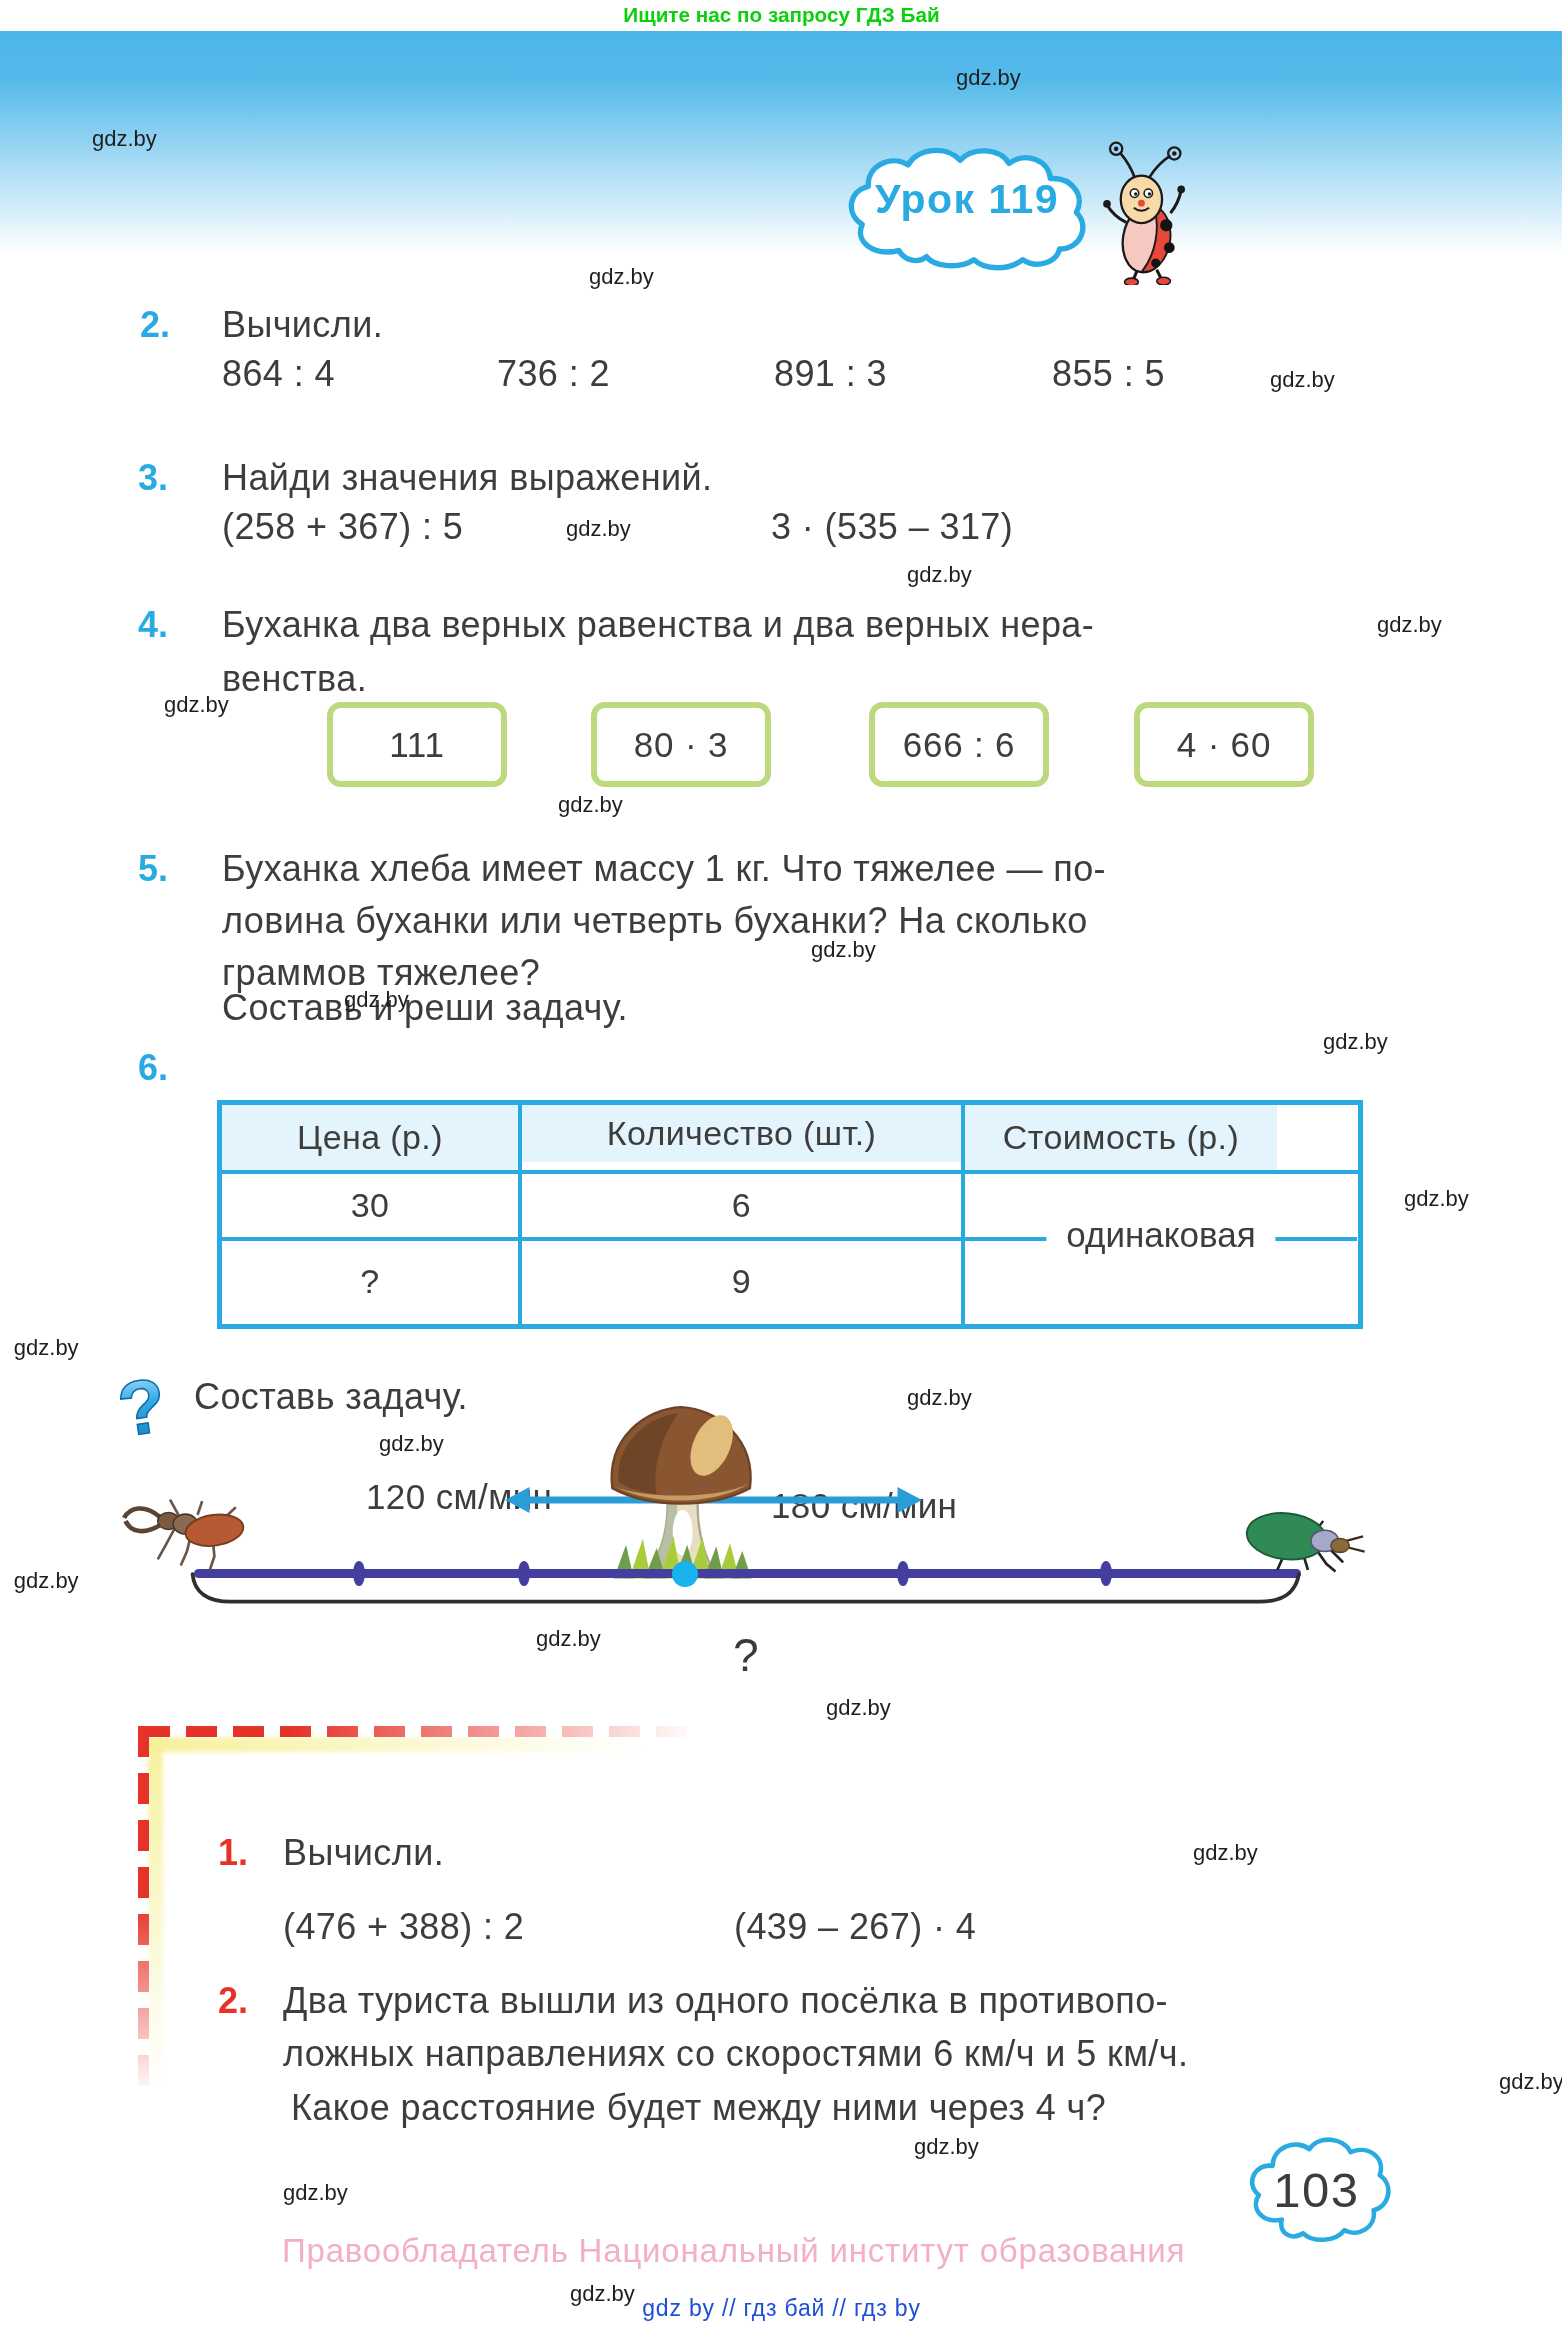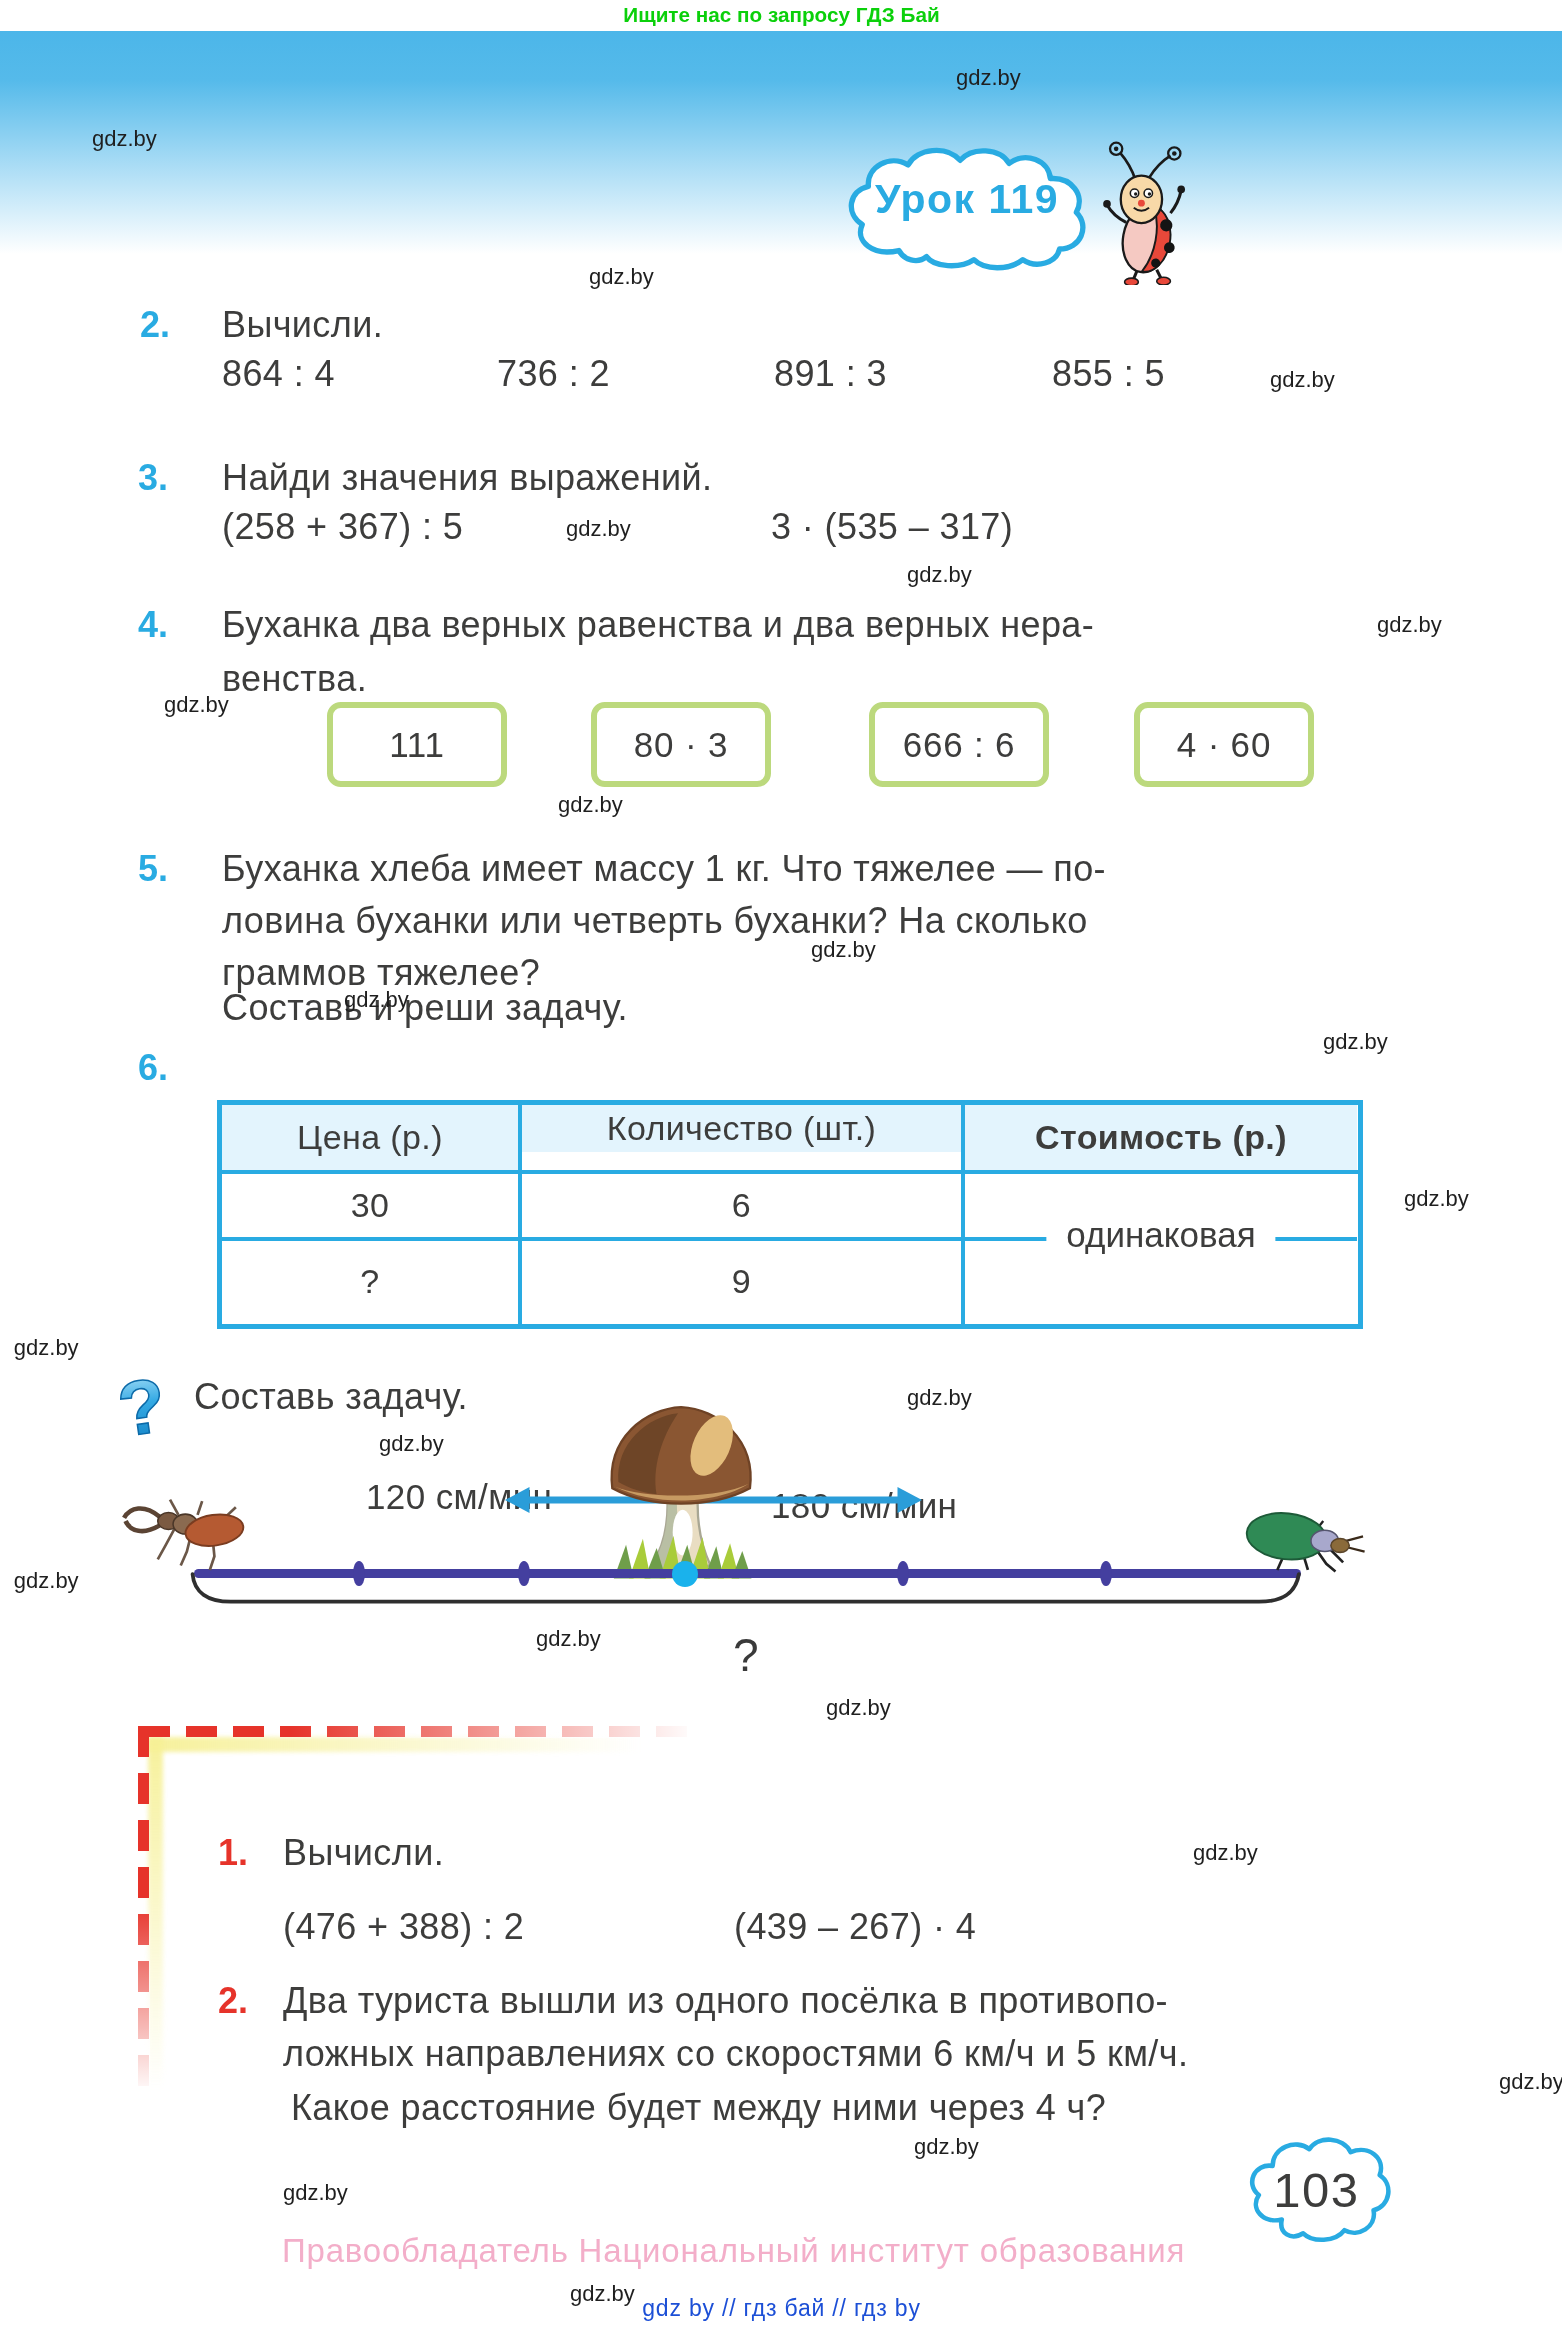--- a/index.html
+++ b/index.html
@@ -129,22 +129,22 @@
 
   <div class="abs num-blue" style="left:138px;top:1047px;">6.</div>
   <div class="abs txt" style="left:222px;top:987px;">Составь и реши задачу.</div>
 
   <div class="ttable">
     <div class="vline" style="left:296px;"></div>
     <div class="vline" style="left:739px;"></div>
     <div class="hline" style="top:65px;"></div>
     <div class="hline" style="top:132px;width:739px;right:auto;"></div>
     <div class="tcell thead" style="left:0;top:0;width:296px;height:65px;">Цена (р.)</div>
-    <div class="tcell thead" style="left:300px;top:0;width:439px;height:47px;">Количество (шт.)</div>
-    <div class="tcell thead" style="left:743px;top:0;width:392px;height:65px;font-weight:bold;">Стоимость (р.)</div>
+    <div class="tcell thead" style="left:300px;top:0;width:439px;height:57px;">Количество (шт.)</div>
+    <div class="tcell thead" style="left:743px;top:0;width:312px;height:65px;">Стоимость (р.)</div>
     <div class="tcell" style="left:0;top:69px;width:296px;height:63px;">30</div>
     <div class="tcell" style="left:300px;top:69px;width:439px;height:63px;">6</div>
     <div class="tcell" style="left:0;top:135px;width:296px;height:83px;">?</div>
     <div class="tcell" style="left:300px;top:135px;width:439px;height:83px;">9</div>
     <div class="abs" style="left:743px;top:69px;width:392px;height:149px;">
       <div class="hline" style="top:63px;"></div>
       <div class="merged-word">одинаковая</div>
     </div>
   </div>
 

